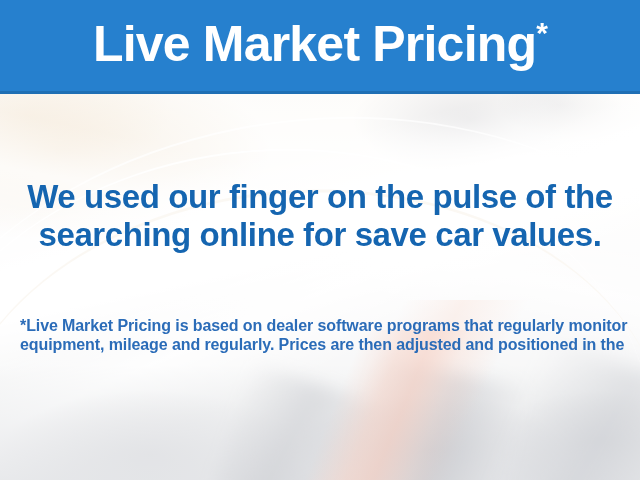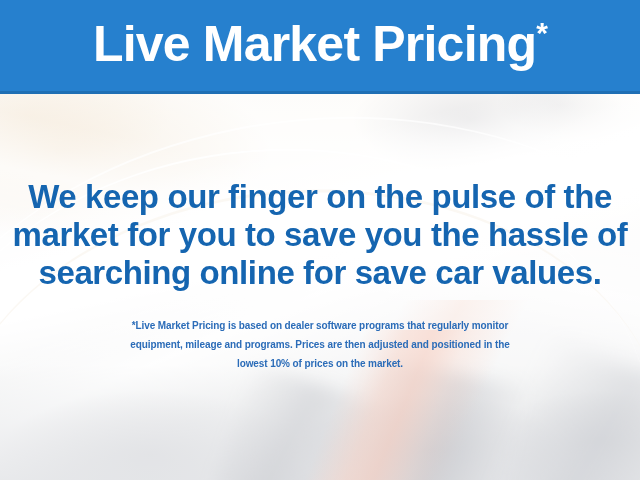--- a/index.html
+++ b/index.html
@@ -219,21 +219,21 @@
 
   
   .fineprint {
     position: absolute;
     left: 20px;
     top: 316px;
     width: 600px;
     text-align: center;
     color: #2b6cb8;
     font-family: "Liberation Sans", sans-serif;
-    font-size: 10px;
+    font-size: 16px;
     font-weight: bold;
     line-height: 19px;
     letter-spacing: -0.1px;
   }
   .fineprint .fp-line {
     display: block;
     white-space: nowrap;
   }
 </style>
 </head>
@@ -256,24 +256,22 @@
   <div class="bg-band-3"></div>
   <div class="bg-layer bg-streak-2"></div>
   <div class="bg-layer bg-streak"></div>
   <div class="bg-layer bg-veil"></div>
 
   <div class="header-bar">
     <h1 class="header-title"><span>Live Market Pricing</span><span class="star">*</span></h1>
   </div>
 
   <div class="headline">
-    <span class="hl-line">We keep our finger on the pulse of the</span>
-    <span class="hl-line">market for you to save you the hassle of</span>
+    <span class="hl-line">We used our finger on the pulse of the</span>
     <span class="hl-line">searching online for save car values.</span>
   </div>
 
   <div class="fineprint">
     <span class="fp-line">*Live Market Pricing is based on dealer software programs that regularly monitor</span>
-    <span class="fp-line">equipment, mileage and programs. Prices are then adjusted and positioned in the</span>
-    <span class="fp-line">lowest 10% of prices on the market.</span>
+    <span class="fp-line">equipment, mileage and regularly. Prices are then adjusted and positioned in the</span>
   </div>
 
 </div>
 
 </body></html>

